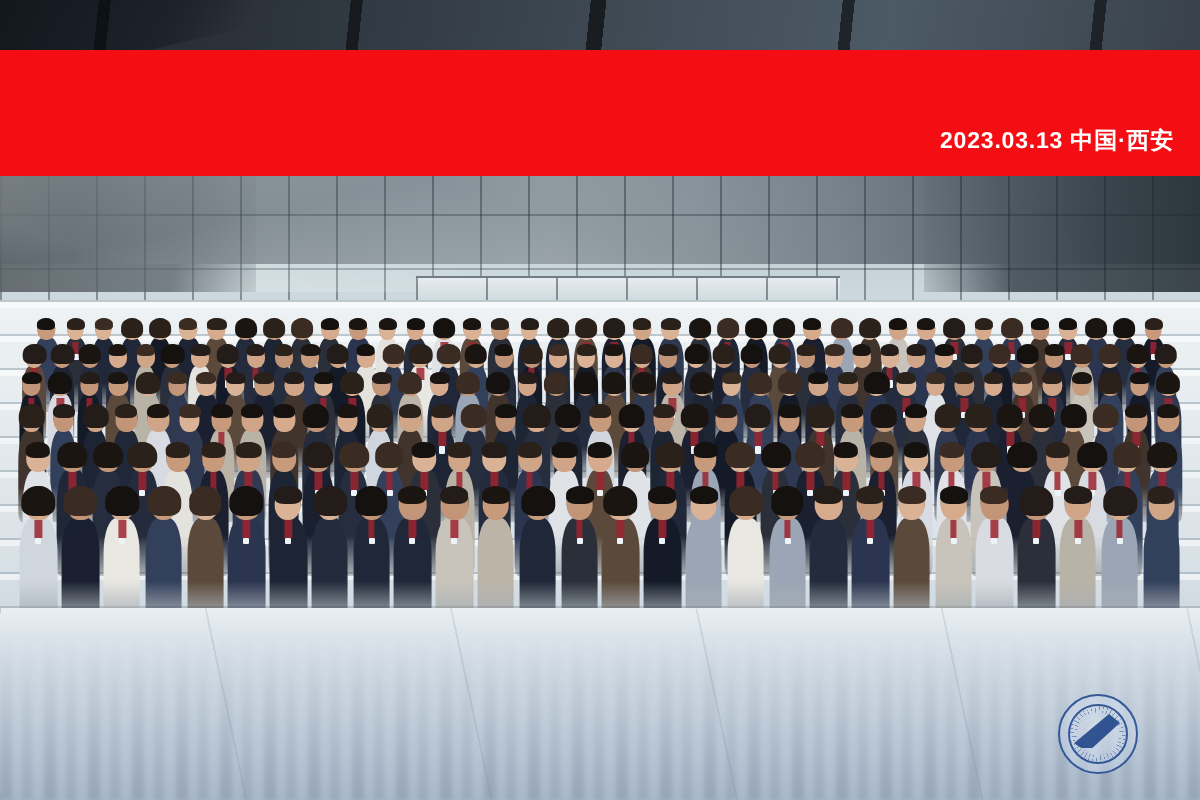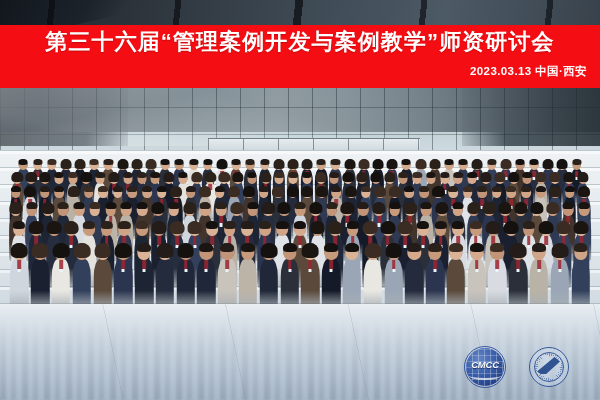--- a/index.html
+++ b/index.html
@@ -1671,33 +1671,25 @@
         </div>
       </div>
 
     <div class="floor">
       <div class="floor-reflection"></div>
       <div class="floor-seams"></div>
     </div>
   </div>
 
   <div class="banner">
-    <div class="banner-title">第三十六届“管理案例开发与案例教学”师资研讨会</div>
     <div class="banner-subtitle">2023.03.13 中国·西安</div>
   </div>
 
   <div class="logos">
 
-    <div class="logo logo-cmcc">
-      <div class="globe"></div>
-      <div class="merid"></div>
-      <div class="ring"></div>
-      <div class="wordmark">CMCC</div>
-      <div class="subarc"></div>
-    </div>
 
     <div class="logo logo-uni">
       <div class="seal-outer"></div>
       <div class="arcs"></div>
       <div class="seal-inner"></div>
       <div class="swoosh"></div>
     </div>
   </div>
 
 </div>

